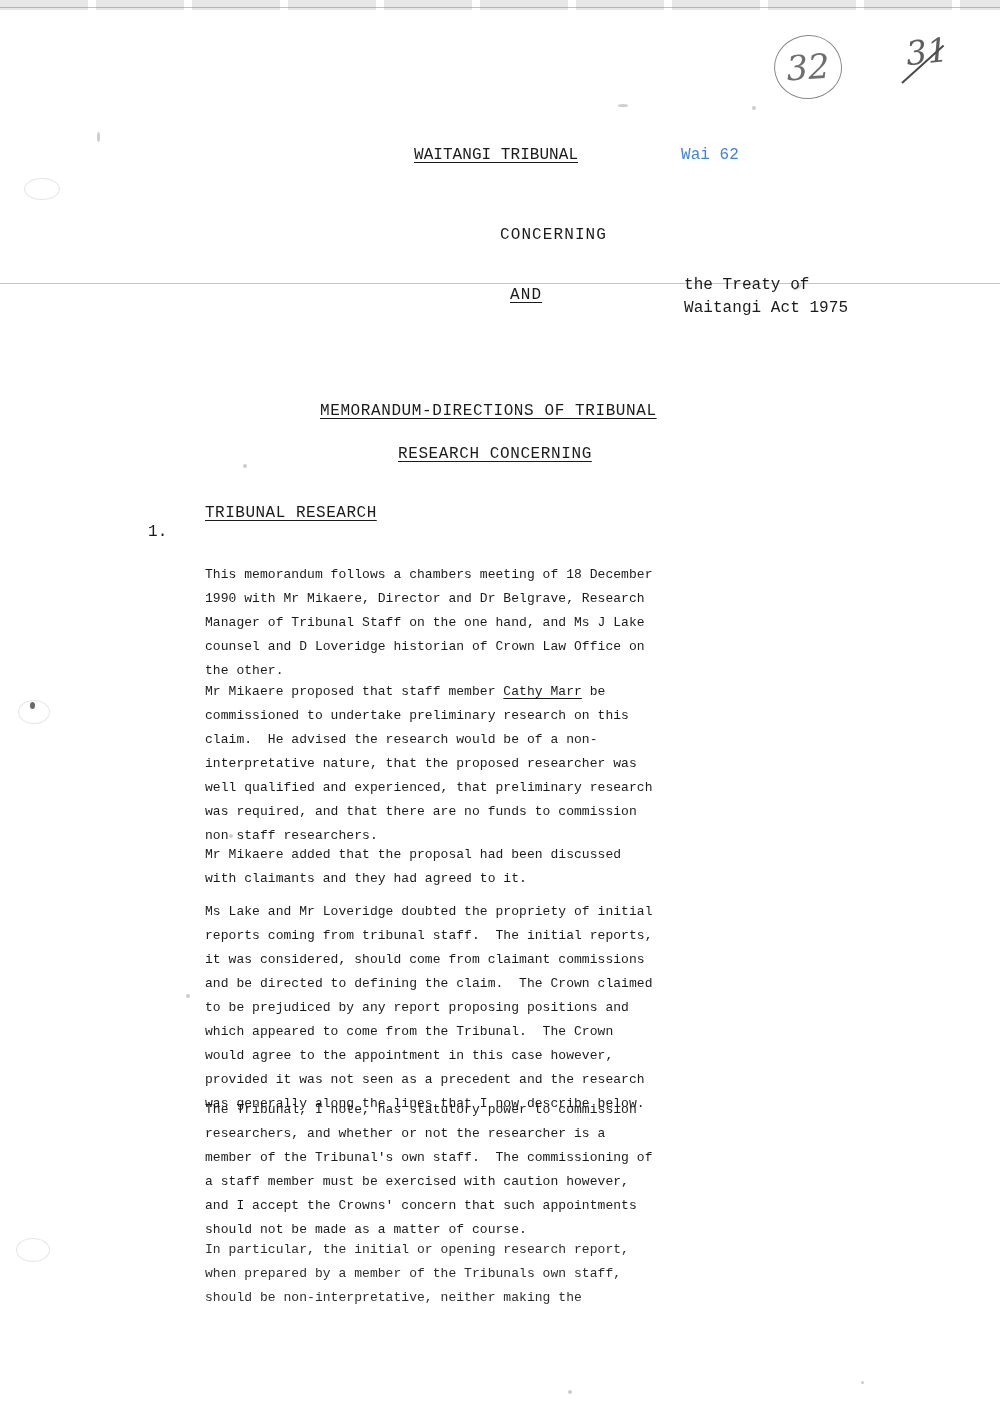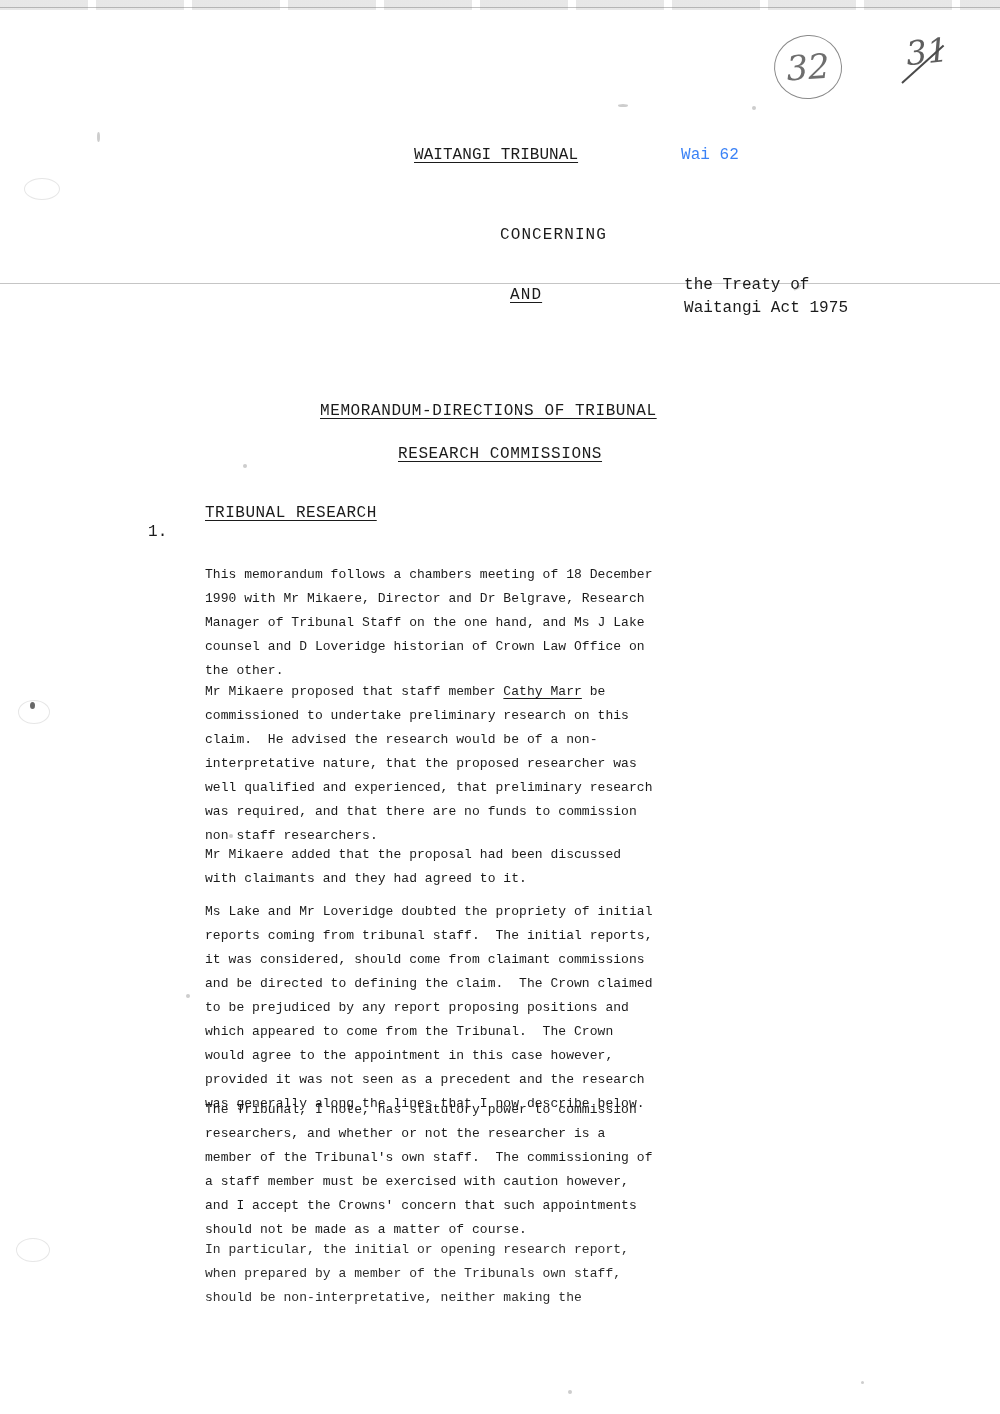--- a/index.html
+++ b/index.html
@@ -155,21 +155,21 @@
 
   <div class="doc-line ul" id="hdr-tribunal">WAITANGI TRIBUNAL</div>
   <div class="doc-line faded" id="hdr-wai">Wai 62</div>
 
   <div class="doc-line" id="concerning-label">CONCERNING</div>
   <div class="doc-block" id="concerning-text">the Treaty of
 Waitangi Act 1975</div>
   <div class="doc-line ul" id="and-label">AND</div>
 
   <div class="doc-line ul" id="title-main">MEMORANDUM-DIRECTIONS OF TRIBUNAL</div>
-  <div class="doc-line ul" id="title-sub">RESEARCH COMMISSIONS</div>
+  <div class="doc-line ul" id="title-sub">RESEARCH CONCERNING</div>
 
   <div class="doc-line" id="section-number">1.</div>
   <div class="doc-line ul" id="section-heading">TRIBUNAL RESEARCH</div>
 
   <div class="para" id="para-1">This memorandum follows a chambers meeting of 18 December
 1990 with Mr Mikaere, Director and Dr Belgrave, Research
 Manager of Tribunal Staff on the one hand, and Ms J Lake
 counsel and D Loveridge historian of Crown Law Office on
 the other.</div>
 

